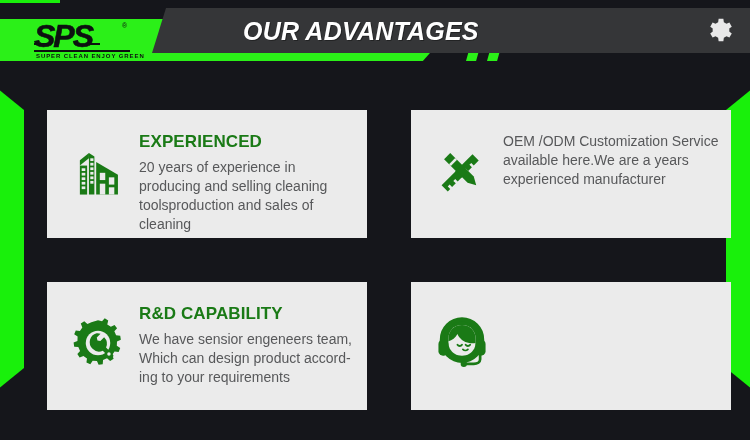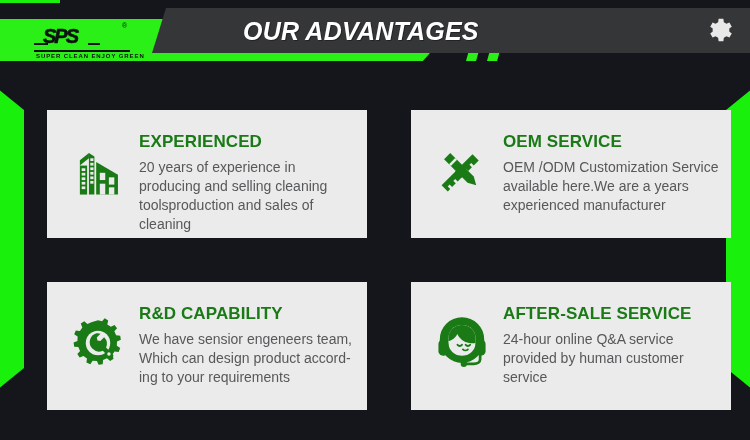--- a/index.html
+++ b/index.html
@@ -81,27 +81,26 @@
     position: absolute;
     left: 30px;
     top: 21px;
     width: 118px;
     height: 40px;
   }
   .logo-mark {
     position: absolute;
     left: 4px;
     top: 0;
-    font-size: 20px;
+    font-size: 32px;
     font-weight: bold;
     font-style: italic;
     letter-spacing: -2px;
     color: #0d1110;
     line-height: 30px;
-    margin-left: 9px;
     -webkit-text-stroke: 0.6px #0d1110;
   }
   .logo-reg {
     position: absolute;
     left: 92px;
     top: 1px;
     font-size: 7px;
     color: #0d1110;
   }
   .logo-rule {
@@ -285,21 +284,20 @@
               <rect x="27" y="16" width="10" height="3" fill="#ebebeb"></rect>
             </g>
             <g transform="rotate(45 32 32)">
               <path d="M27 10h10v8h-4v3h4v6h-4v3h4v8H27z"></path>
               <path d="M27 36h10v8h-4v3h4v6h-4v3h4v4H27z"></path>
             </g>
           </g>
         </svg>
       </div>
       <div class="card-body">
-        <div class="card-title">OEM SERVICE</div>
         <div class="card-text">OEM /ODM Customization Service available here.We are a years experienced manufacturer</div>
       </div>
     </div>
 
     <div class="card">
       <div class="card-icon">
         <svg viewBox="0 0 64 64" width="56" height="56" aria-hidden="true">
           <path fill="#1a7a16" d="M32 6l4.6 1.2 3.1-3.6 4 2.6-1.1 4.6 4.1 2.7 4.2-2.2 2.9 3.8-3.1 3.6 2 4.5 4.7.4.7 4.7-4.4 1.9-.2 4.9 3.9 2.7-1.8 4.4-4.7-.6-2.8 4 1.8 4.4-4 2.6-3.6-3.1-4.5 2 -.4 4.7-4.7.7-1.9-4.4-4.9-.2-2.7 3.9-4.4-1.8.6-4.7-4-2.8-4.4 1.8-2.6-4 3.1-3.6-2-4.5-4.7-.4-.7-4.7 4.4-1.9.2-4.9-3.9-2.7 1.8-4.4 4.7.6 2.8-4-1.8-4.4 4-2.6 3.6 3.1 4.5-2z"></path>
           <circle cx="32" cy="32" r="14" fill="#ebebeb"></circle>
           <path fill="#1a7a16" d="M30.4 20.8a10.6 10.6 0 0 0-4.6 17.9 10.6 10.6 0 0 0 11.7 2.2l7.6 7.6a2.6 2.6 0 0 0 3.7-3.7l-7.6-7.6a10.6 10.6 0 0 0-2.2-11.7l-4.3 4.3-3.3-.8-.8-3.3 4.3-4.3a10.6 10.6 0 0 0-4.5-.6z"></path>
@@ -321,20 +319,16 @@
           <path d="M27 34a3 3 0 0 0 5 0" fill="none" stroke="#1a7a16" stroke-width="2" stroke-linecap="round"></path>
           <path d="M36 34a3 3 0 0 0 5 0" fill="none" stroke="#1a7a16" stroke-width="2" stroke-linecap="round"></path>
           <path d="M33 39c1.5 1.5 4 1.5 5.5 0" fill="none" stroke="#1a7a16" stroke-width="2" stroke-linecap="round"></path>
           <path d="M10 34V28a22 22 0 0 1 44 0v6" fill="none" stroke="#1a7a16" stroke-width="5" stroke-linecap="round"></path>
           <rect x="6" y="28" width="11" height="18" rx="5" fill="#1a7a16"></rect>
           <rect x="47" y="28" width="11" height="18" rx="5" fill="#1a7a16"></rect>
           <path d="M52 46v4c0 3-3 5-7 5h-8" fill="none" stroke="#1a7a16" stroke-width="3" stroke-linecap="round"></path>
           <circle cx="34" cy="55" r="3.5" fill="#1a7a16"></circle>
         </svg>
       </div>
-      <div class="card-body">
-        <div class="card-title">AFTER-SALE SERVICE</div>
-        <div class="card-text">24-hour online Q&amp;A service provided by human customer service</div>
-      </div>
     </div>
 
   </div>
 </div>
 
 </body></html>

